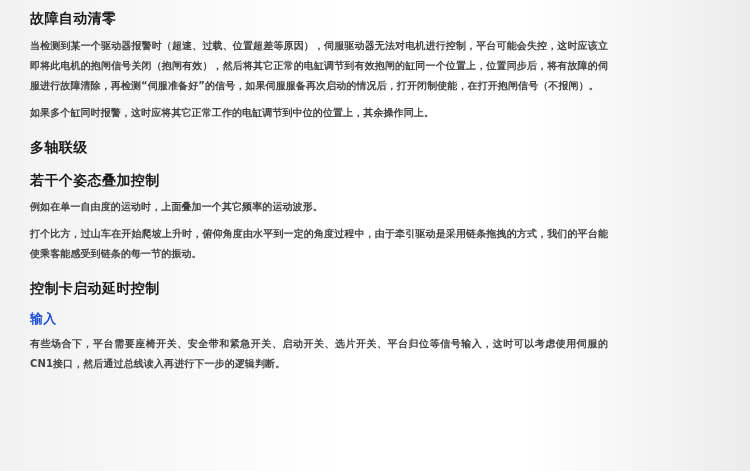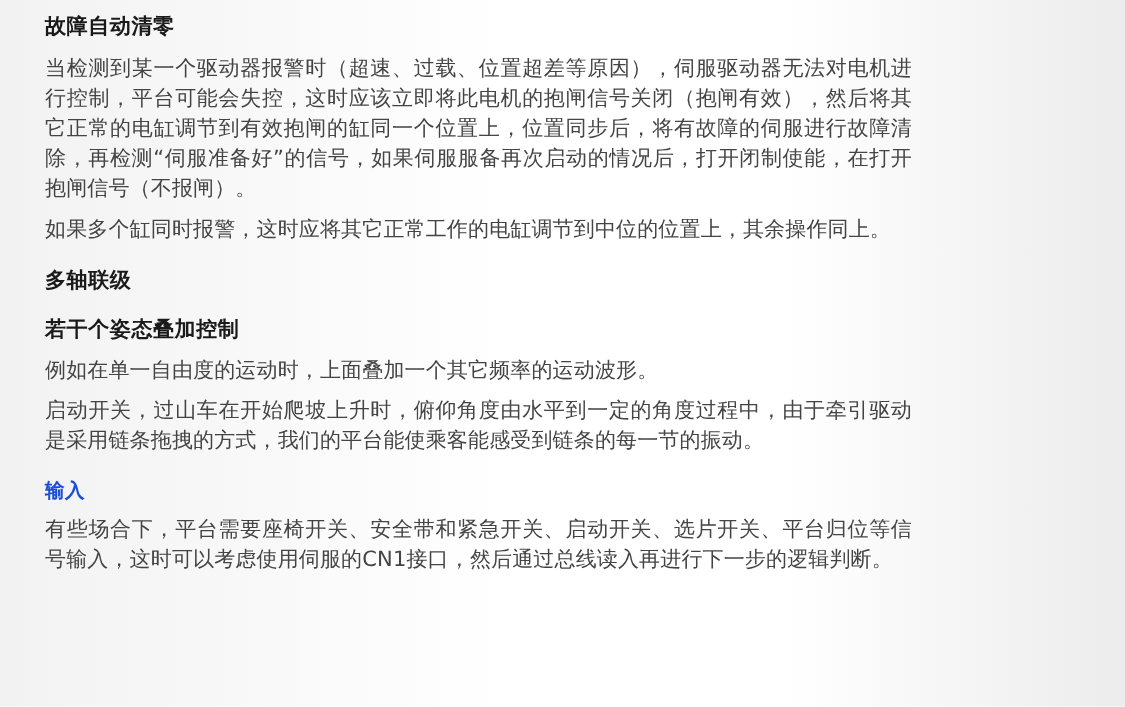--- a/index.html
+++ b/index.html
@@ -34,26 +34,27 @@
   }
   h3.subheading {
     font-size: 13px;
     font-weight: bold;
     color: #1d4ed8;
     margin: 4px 0 7px 0;
     letter-spacing: 0.3px;
     line-height: 1.2;
   }
   p.para {
-    font-size: 14px;
+    font-size: 10px;
     line-height: 20px;
     color: #444444;
     margin: 0 0 7px 0;
     text-align: justify;
     letter-spacing: 0.1px;
+    font-weight: bold;
   }
   p.para:last-child {
     margin-bottom: 0;
   }
   .s1 { margin-bottom: 16px; }
   .s2 { margin-bottom: 16px; }
   .s3 { margin-bottom: 16px; }
   .s4 { margin-bottom: 14px; }
   .s5 { margin-bottom: 0; }
   .io-title {
@@ -71,24 +72,25 @@
     <p class="para">如果多个缸同时报警，这时应将其它正常工作的电缸调节到中位的位置上，其余操作同上。</p>
   </div>
 
   <div class="section s2">
     <h2 class="heading">多轴联级</h2>
   </div>
 
   <div class="section s3">
     <h2 class="heading">若干个姿态叠加控制</h2>
     <p class="para">例如在单一自由度的运动时，上面叠加一个其它频率的运动波形。</p>
-    <p class="para">启动开关，过山车在开始爬坡上升时，俯仰角度由水平到一定的角度过程中，由于牵引驱动是采用链条拖拽的方式，我们的平台能使乘客能感受到链条的每一节的振动。</p>
+    <p class="para">打个比方，过山车在开始爬坡上升时，俯仰角度由水平到一定的角度过程中，由于牵引驱动是采用链条拖拽的方式，我们的平台能使乘客能感受到链条的每一节的振动。</p>
   </div>
 
   <div class="section s4">
+    <h2 class="heading">控制卡启动延时控制</h2>
   </div>
 
   <div class="section s5">
     <h3 class="subheading">输入</h3>
     <p class="para">有些场合下，平台需要座椅开关、安全带和紧急开关、启动开关、选片开关、平台归位等信号输入，这时可以考虑使用伺服的CN1接口，然后通过总线读入再进行下一步的逻辑判断。</p>
   </div>
 
 </div>
 
 </body></html>

